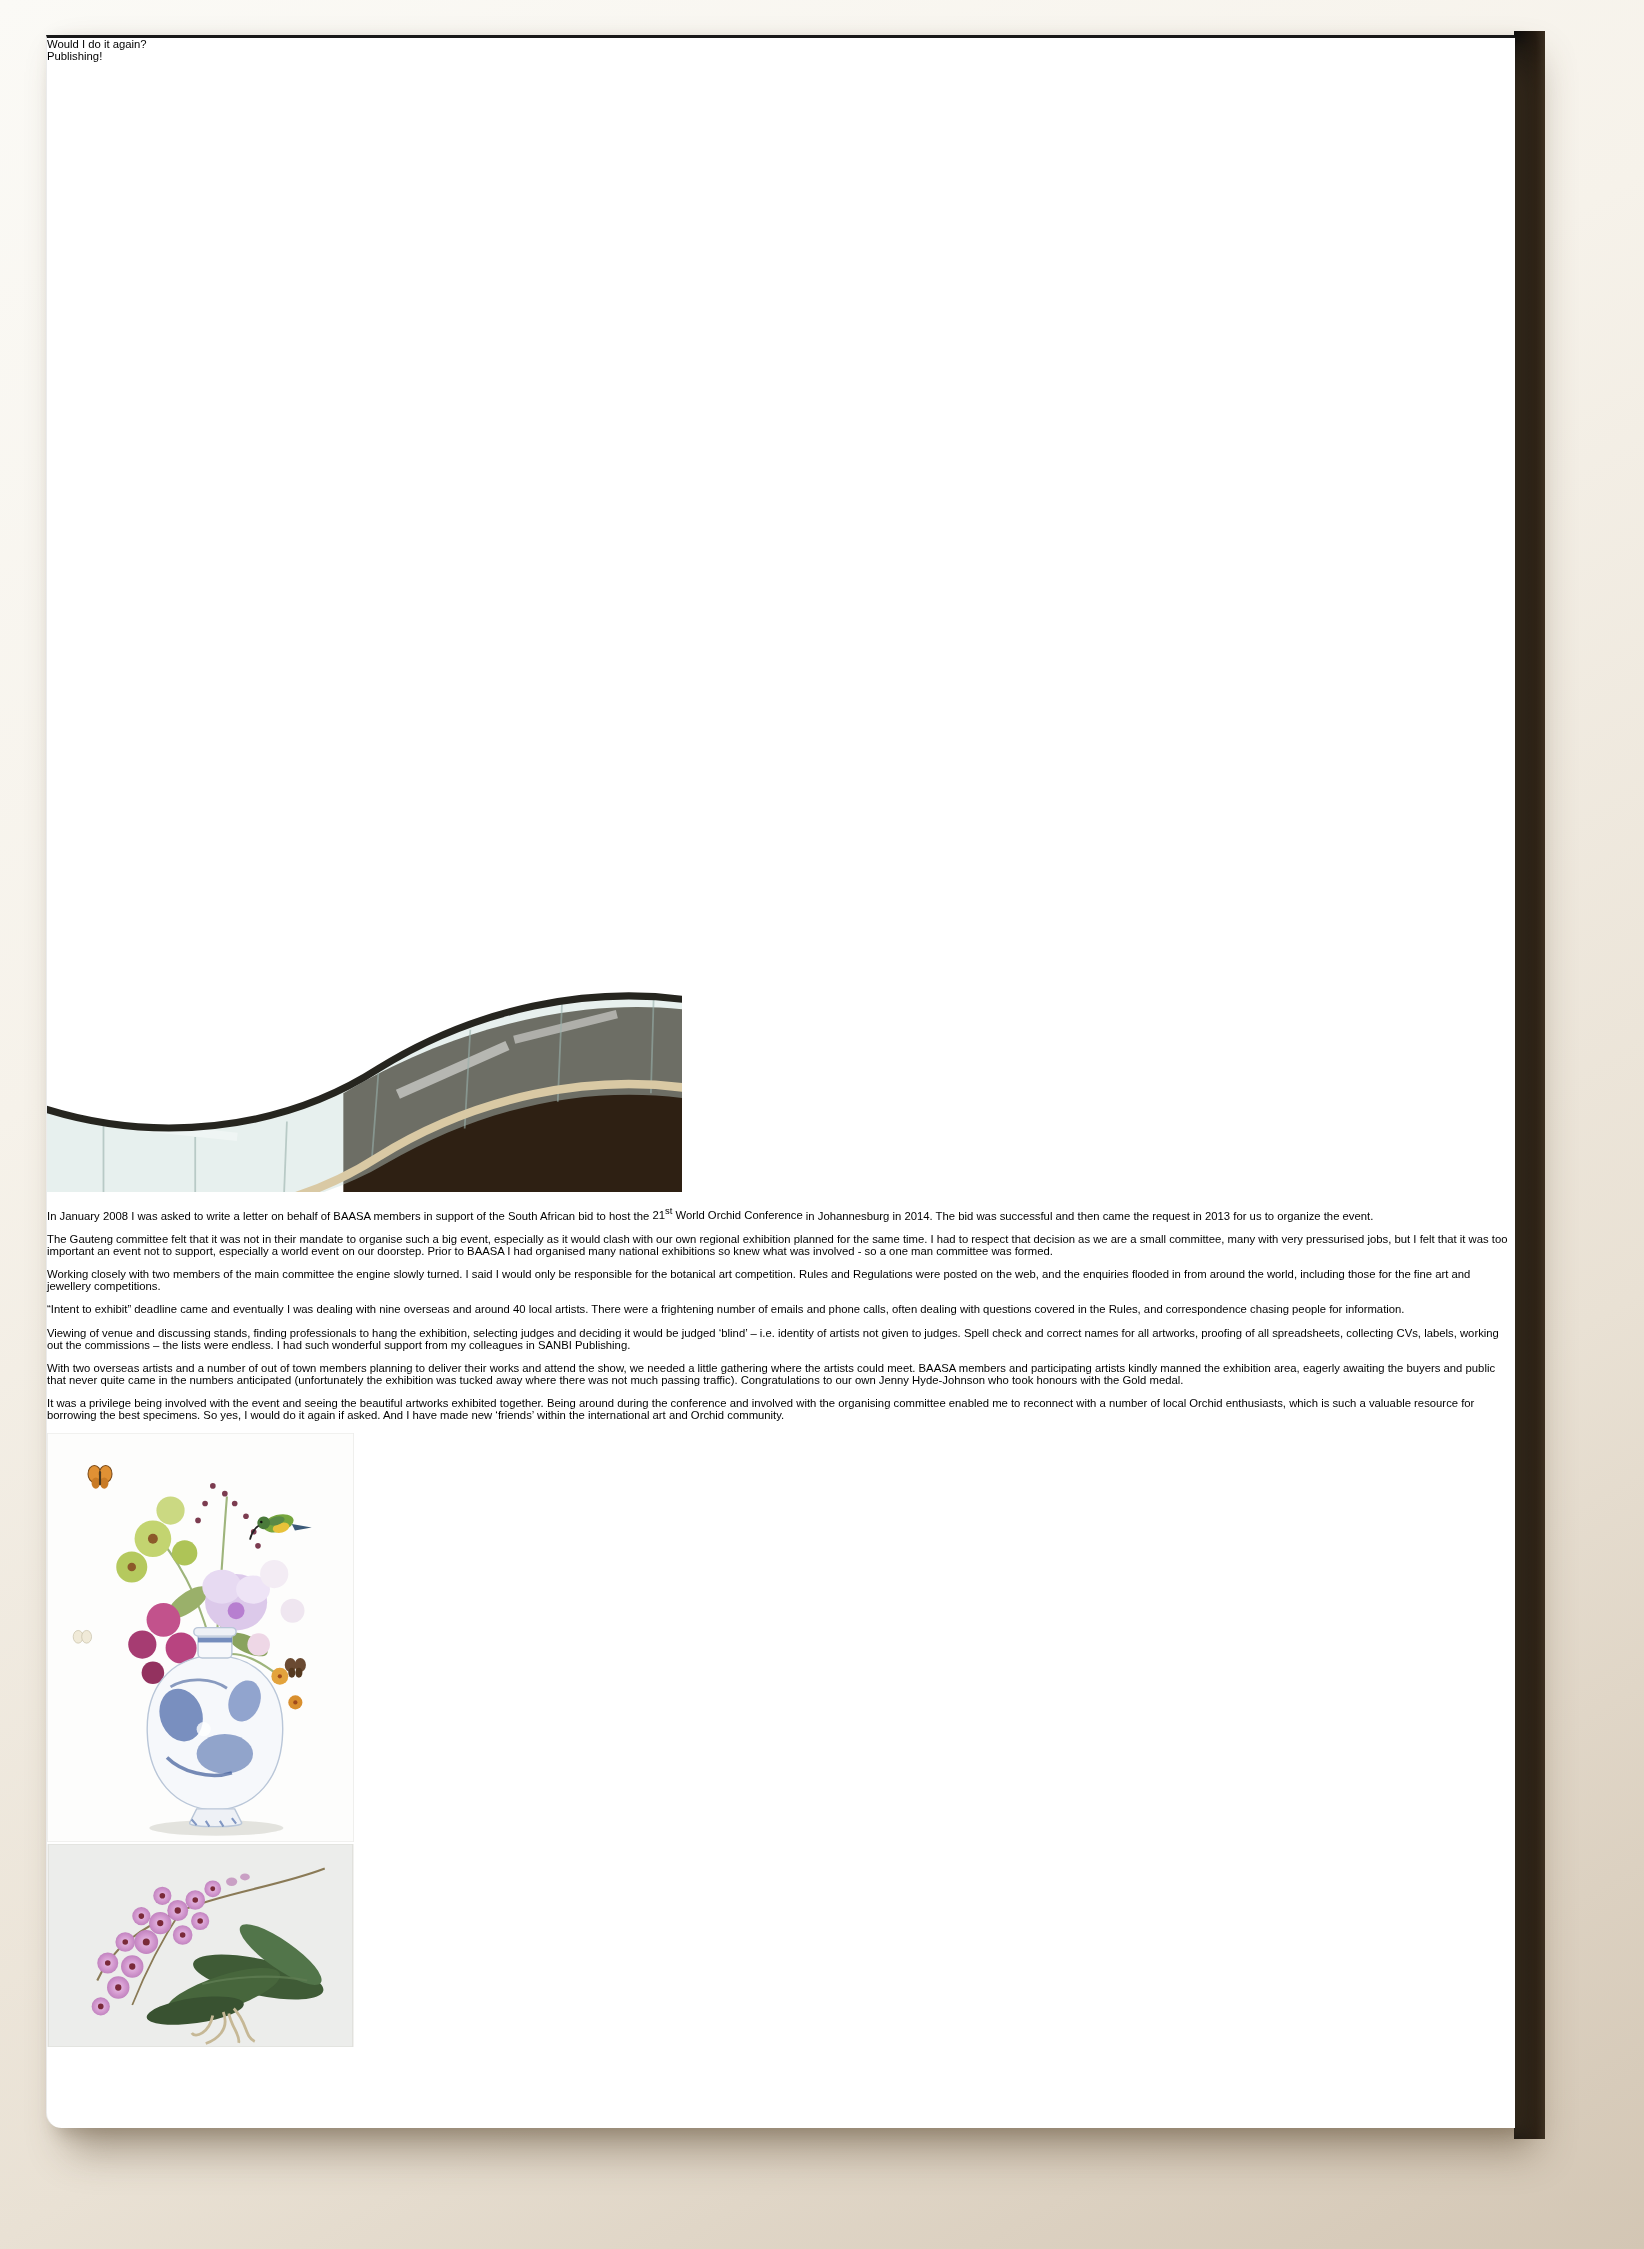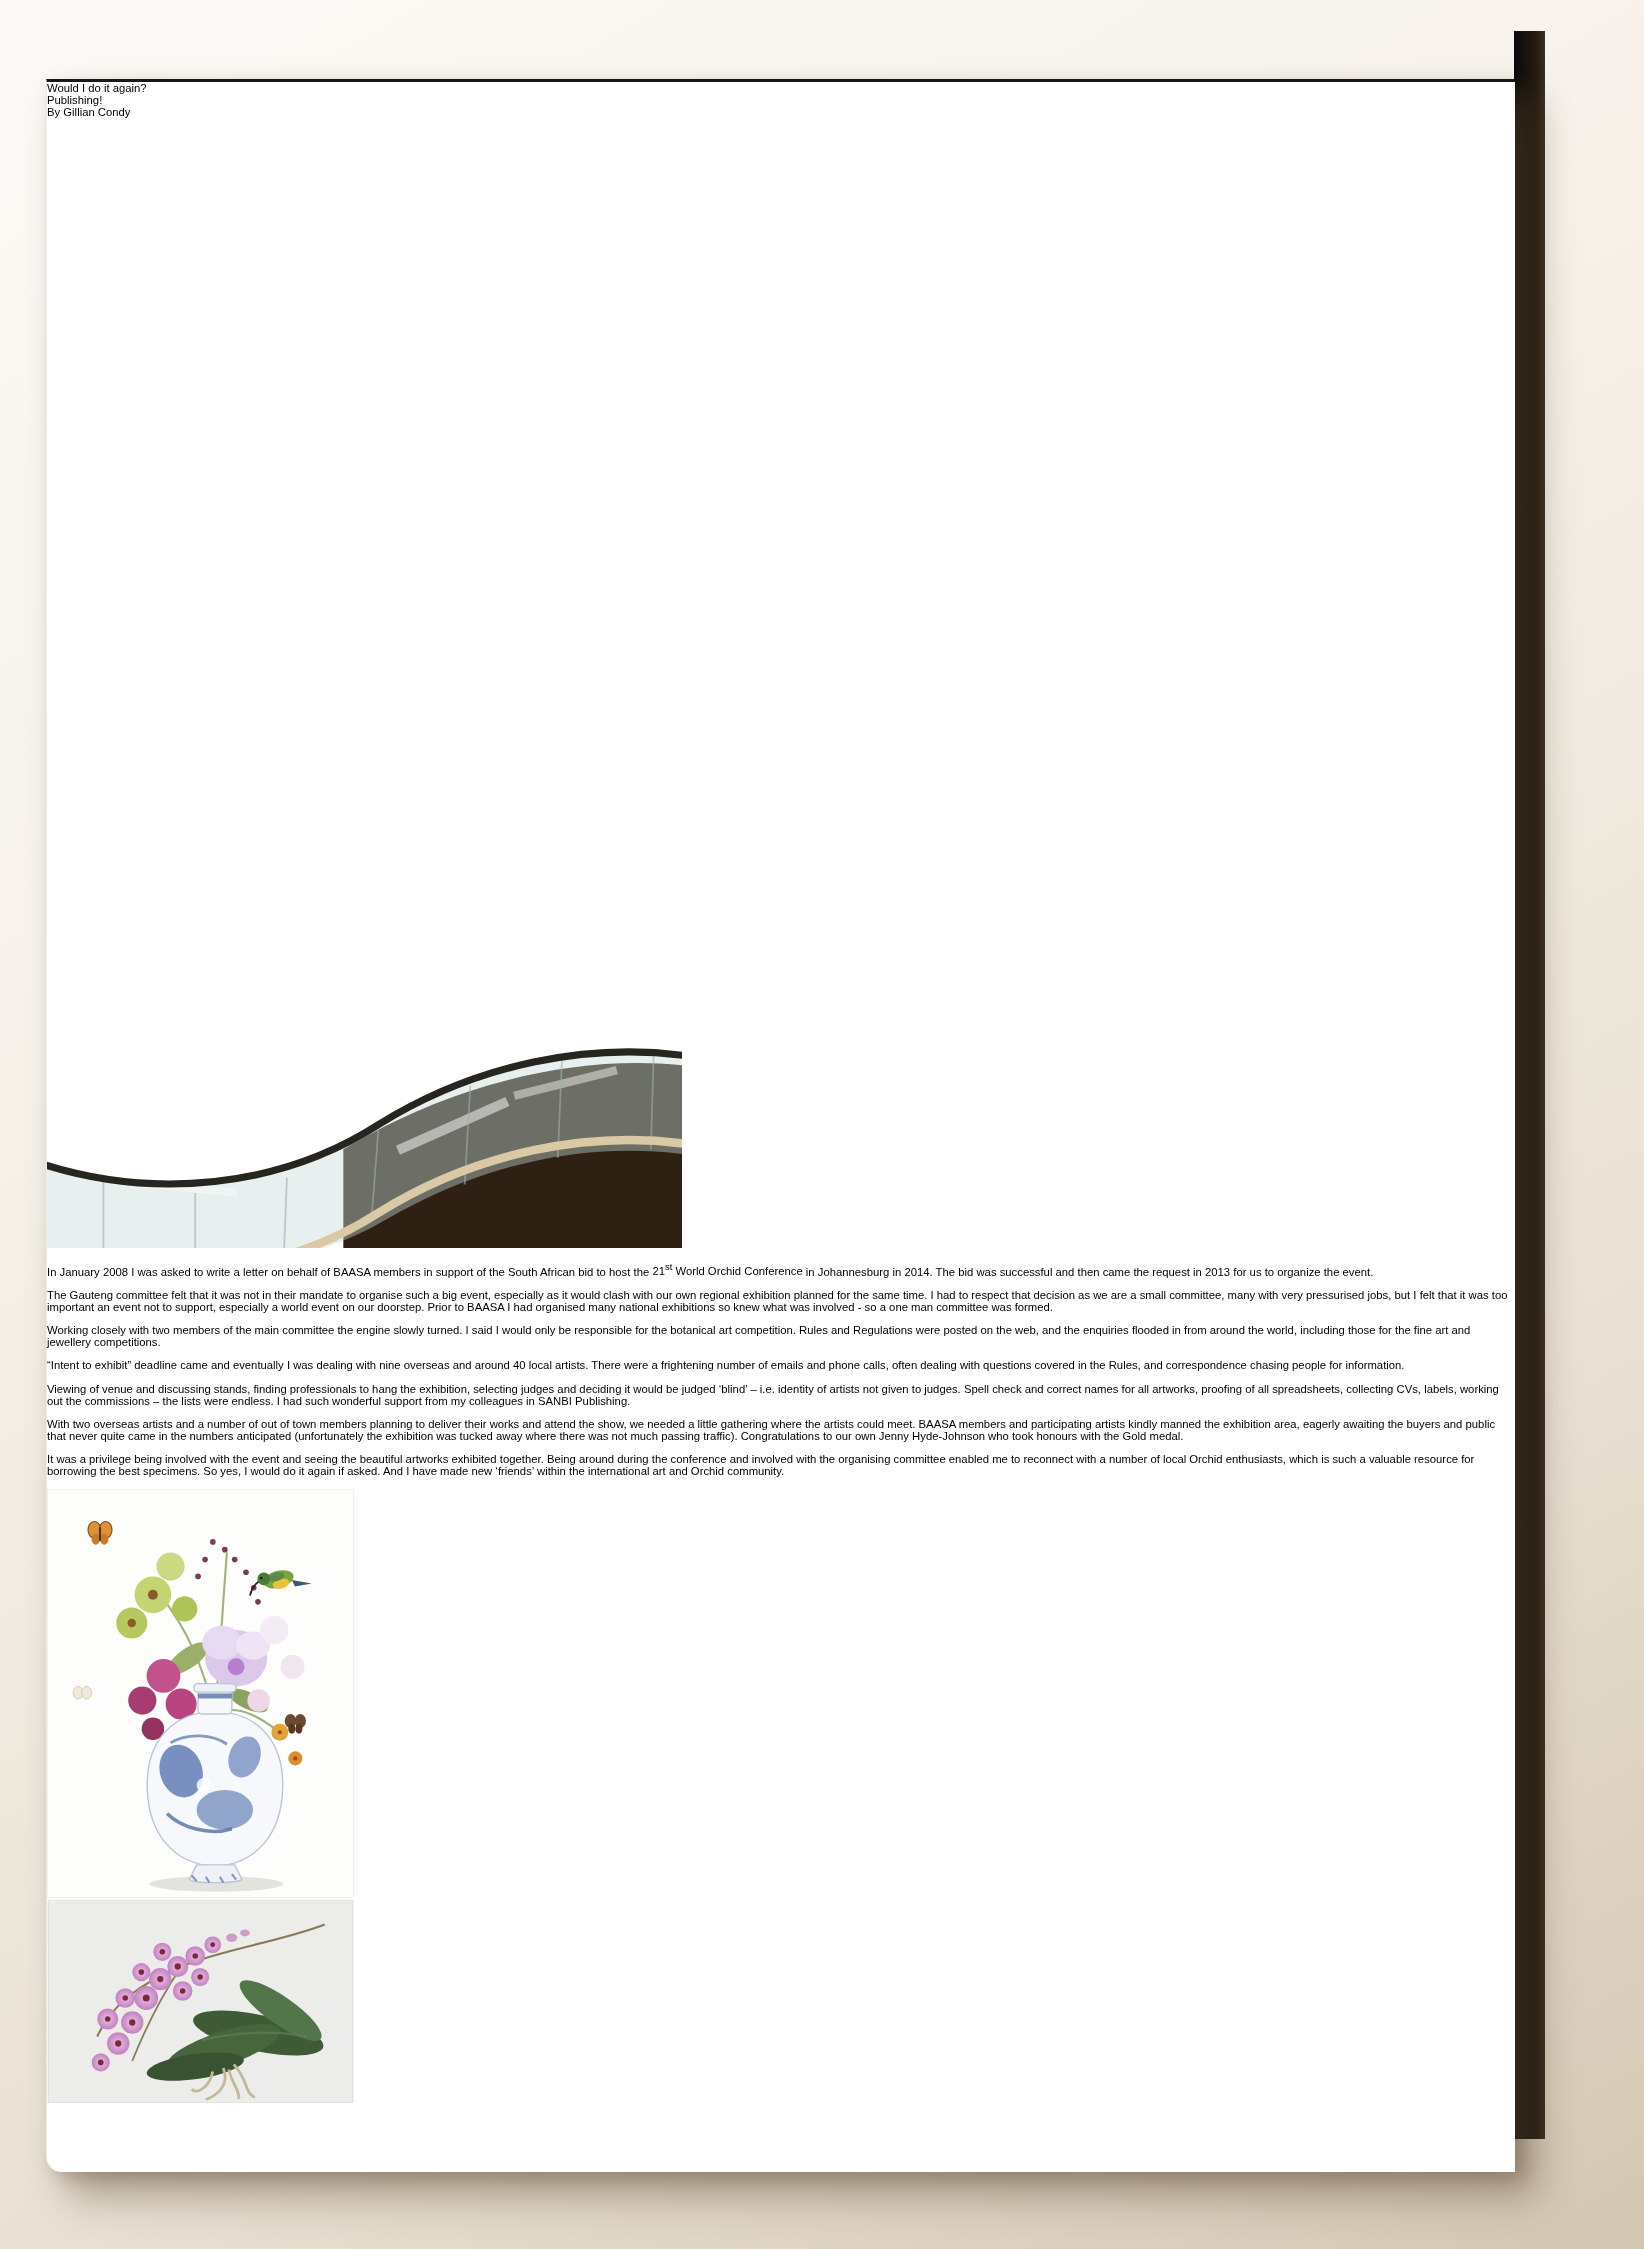--- a/index.html
+++ b/index.html
@@ -3,21 +3,21 @@
 <meta charset="utf-8">
 <style>
   html,body{margin:0;padding:0;background:#e7e0d4;}
   .stage{position:relative;width:1644px;height:2250px;overflow:hidden;
     background:linear-gradient(150deg,#fbfaf6 0%,#f6f2ea 35%,#e9e1d4 70%,#d3c6b4 100%);
     font-family:"Liberation Sans",sans-serif;}
   
   .page{position:absolute;left:46px;top:35px;width:1468px;height:2090px;background:#fff;
     border-top:3.5px solid #181818;border-left:1.4px solid rgba(0,0,0,.08);
     border-bottom-left-radius:15.5px;
-    box-shadow:21px 24px 39px rgba(85,66,42,.42),8.5px 7px 15.5px rgba(85,66,42,.25);margin-top:44px;}
+    box-shadow:21px 24px 39px rgba(85,66,42,.42),8.5px 7px 15.5px rgba(85,66,42,.25);}
   .edge-black{position:absolute;left:1514px;top:31px;width:31px;height:2108px;
     background:linear-gradient(90deg,#0a0a0a,#241b12 70%,#3a2e20);}
   .edge-tan{position:absolute;left:1545px;top:27px;width:99px;height:2223px;
     background:linear-gradient(90deg,#b9a globalize;}
   .edge-tan{background:linear-gradient(90deg,#bdab97,#cfc0ae 40%,#d9ccbb);}
   
   .title-black{position:absolute;left:51px;top:104px;font-size:68px;font-weight:bold;
     letter-spacing:-2.1px;color:#101010;line-height:1;z-index:40;white-space:nowrap;}
   .title-white{position:absolute;left:771px;top:104px;font-size:68px;font-weight:bold;
     letter-spacing:-1.4px;color:#fff;line-height:1;z-index:40;white-space:nowrap;
@@ -107,21 +107,20 @@
 <body>
 
 <div class="stage">
   <div class="edge-black"></div>
   <div class="edge-tan"></div>
 
   <div class="page">
 
     <div class="title-black">Would I do it again?</div>
     <div class="title-white">Publishing!</div>
-    <div class="byline">By Gillian Condy</div>
 
     <div class="photo-gallery">
       <div class="g-ceiling"></div>
       <div class="g-bulkhead"></div>
       <div class="g-bulk2"></div>
       <i class="dl" style="left:424px;top:28px;"></i>
       <i class="dl" style="left:474px;top:73px;"></i>
       <i class="dl" style="left:494px;top:92px;"></i>
       <i class="dl" style="left:576px;top:45px;"></i>
       <div class="g-fixture"></div>

